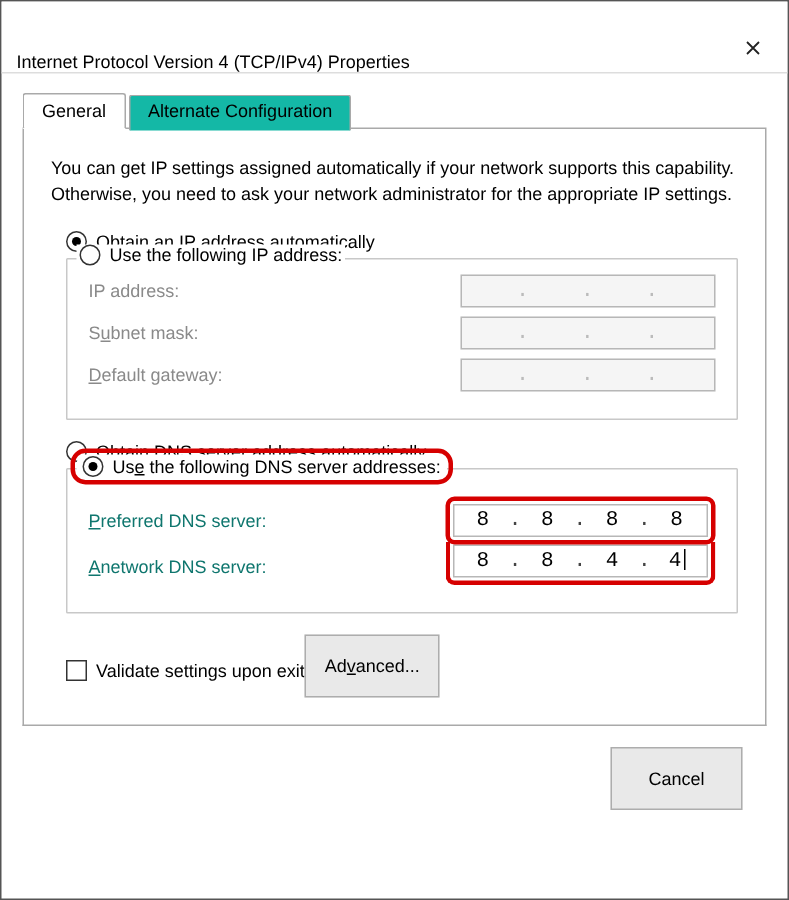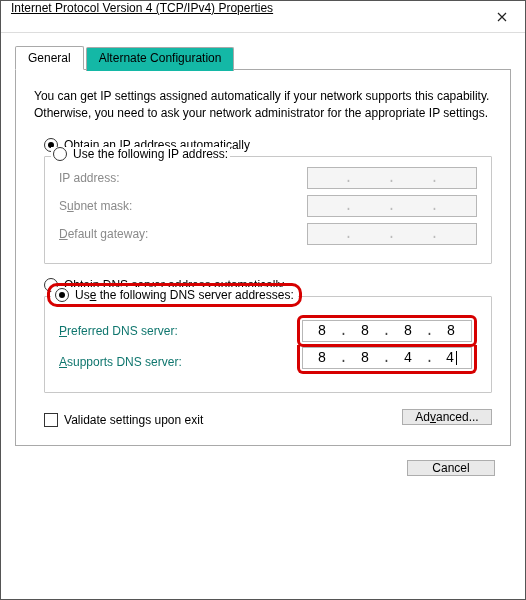--- a/index.html
+++ b/index.html
@@ -8,26 +8,25 @@
     font-family: "Segoe UI", Tahoma, sans-serif;
     font-size: 12px;
     background: #fff;
     width: 526px;
     height: 600px;
     overflow: hidden;
     border: 1px solid #555;
   }
   .titlebar {
     display: flex;
-    align-items: flex-start;
-    height: 32px;
+    align-items: flex-end;
+    height: 48px;
     padding: 0 0 0 10px;
     background: #fff;
     border-bottom: 1px solid #ddd;
-    text-decoration: underline;
   }
   .titlebar .title {
     flex: 1;
     font-size: 12px;
     color: #000;
   }
   .titlebar .close {
     width: 46px;
     height: 32px;
     display: flex;
@@ -167,37 +166,36 @@
     margin: 6px 0 0 10px;
   }
   .checkbox {
     width: 14px; height: 14px;
     border: 1px solid #333;
     margin-right: 6px;
     background: #fff;
     flex-shrink: 0;
   }
   .btn {
-    height: 16px;
+    height: 42px;
     min-width: 90px;
     border: 1px solid #adadad;
     background: #e9e9e9;
     font-size: 12px;
     padding: 0 12px;
     display: inline-flex;
     align-items: center;
     justify-content: center;
   }
   .btn.default {
     border: 1px solid #0078d7;
     background: #e5f1fb;
   }
   .bottom-row {
     display: flex;
-    justify-content: space-between;
     align-items: center;
     margin-top: 10px;
   }
   .footer-btns {
     display: flex;
     justify-content: flex-end;
     gap: 10px;
     padding: 14px 16px 0 0;
   }
   .ok-wrap {
@@ -300,21 +298,21 @@
               <span class="ip-dot">.</span>
             <span class="ip-oct">8</span>
               <span class="ip-dot">.</span>
             <span class="ip-oct">8</span>
               <span class="ip-dot">.</span>
             <span class="ip-oct">8</span>
           </div>
         </div>
       </div>
       <div class="frow" style="margin-top:-2px;">
-        <span class="flabel"><span class="access">A</span><span>supports DNS server:</span></span>
+        <span class="flabel"><span class="access">A</span><span>network DNS server:</span></span>
         <div class="dns-box-hl" style="border-top:none; border-radius:0 0 6px 6px; margin-top:-6px;">
           <div class="ip-input">
             <span class="ip-oct">8</span>
               <span class="ip-dot">.</span>
             <span class="ip-oct">8</span>
               <span class="ip-dot">.</span>
             <span class="ip-oct">4</span>
               <span class="ip-dot">.</span>
             <span class="ip-oct"><span>4</span><span class="caret"></span></span>
           </div>

